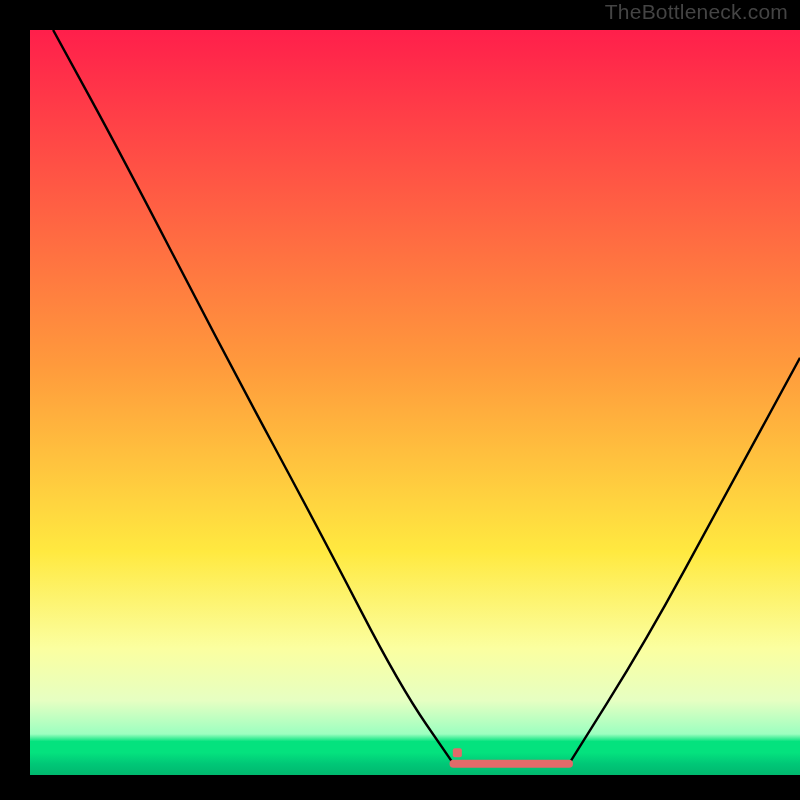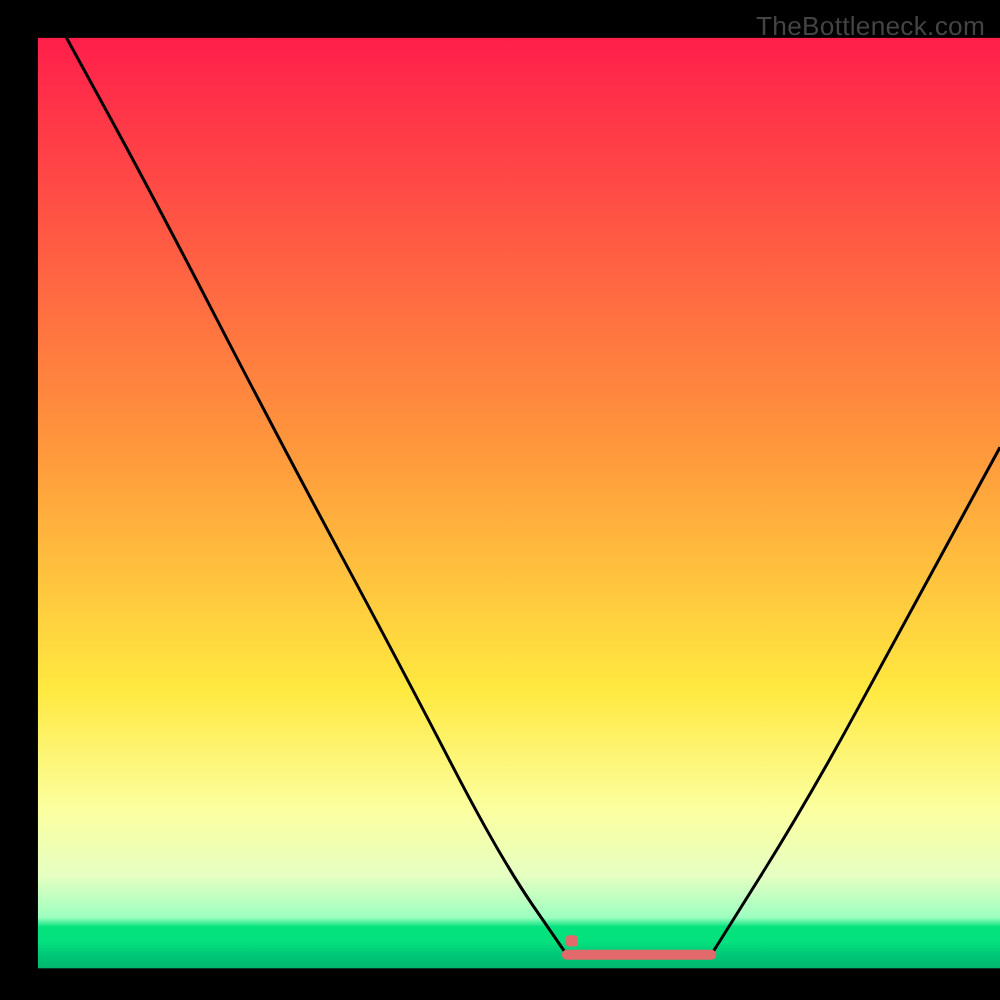--- a/index.html
+++ b/index.html
@@ -7,21 +7,21 @@
     padding: 0;
     background: #000;
     width: 800px;
     height: 800px;
     overflow: hidden;
     position: relative;
     font-family: Arial, Helvetica, sans-serif;
   }
   .watermark {
     position: absolute;
-    top: 10px;
+    top: 0;
     right: 12px;
     color: #444;
     font-size: 21px;
     font-weight: 500;
     letter-spacing: 0.2px;
     z-index: 10;
   }
   .plot-area {
     position: absolute;
     left: 30px;

